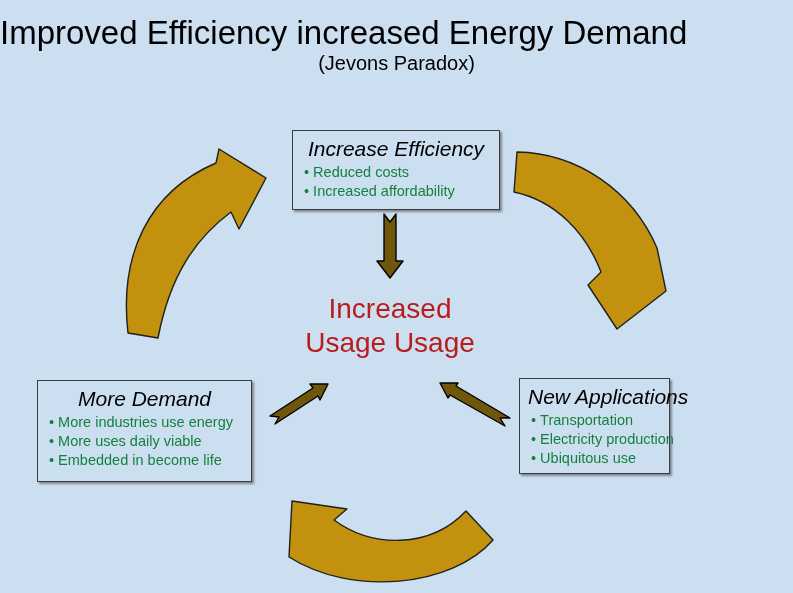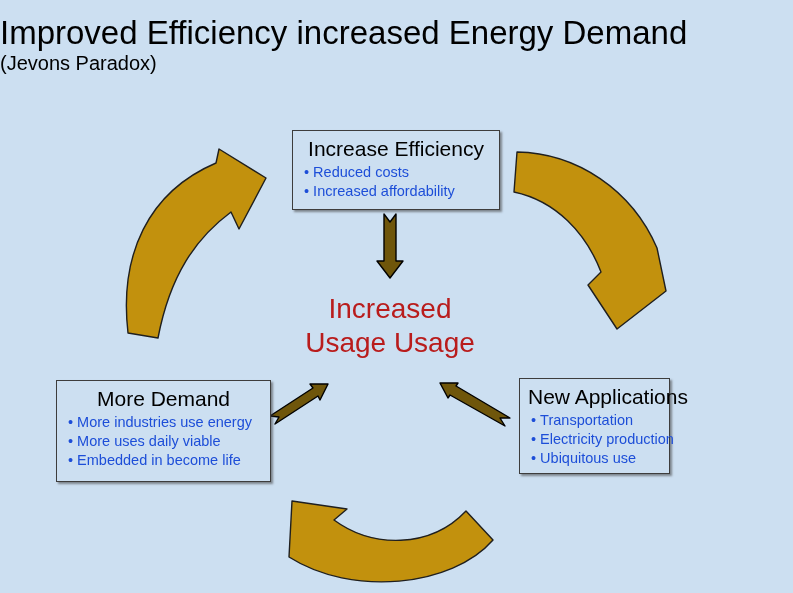--- a/index.html
+++ b/index.html
@@ -15,21 +15,21 @@
   }
   .title{
     position:absolute;top:14px;left:0;width:100%;
     text-align:left;
     font-size:33px;
     color:#000;
     white-space:nowrap;
   }
   .subtitle{
     position:absolute;top:52px;left:0;width:100%;
-    text-align:left;
+    text-align:center;
     font-size:20px;
     color:#000;
     white-space:nowrap;
   }
   .arrow-layer{
     position:absolute;top:0;left:0;width:793px;height:593px;
   }
   .cycle-arrow{
     fill:#C2910D;
     stroke:#1f1f1f;
@@ -44,37 +44,38 @@
   }
   .node-box{
     position:absolute;
     background:#CCDFF1;
     border:1.5px solid #3d3d3d;
     box-shadow:1.5px 2px 2px rgba(60,60,60,0.55);
     box-sizing:border-box;
     padding:5px 8px 4px 8px;
   }
   .box-efficiency{left:292px;top:130px;width:208px;height:80px;}
-  .box-demand{left:56px;top:380px;width:215px;height:102px;}
+  .box-demand{left:37px;top:380px;width:215px;height:102px;}
   .box-applications{left:519px;top:378px;width:151px;height:96px;}
   .node-title{
     text-align:center;
     font-size:21px;
     color:#000;
     white-space:nowrap;
     margin:1px 0 2px 0;
+    font-style:italic;
   }
   ul.bullets{
     margin:0;padding:0 0 0 3px;
     list-style:none;
   }
   ul.bullets li{
     font-size:14.5px;
     line-height:19px;
-    color:#1d4ed8;
+    color:#15803d;
     white-space:nowrap;
   }
   ul.bullets li::before{
     content:"\2022\00a0";
   }
   .center-label{
     position:absolute;
     left:240px;top:292px;width:300px;
     text-align:center;
     font-size:28px;

